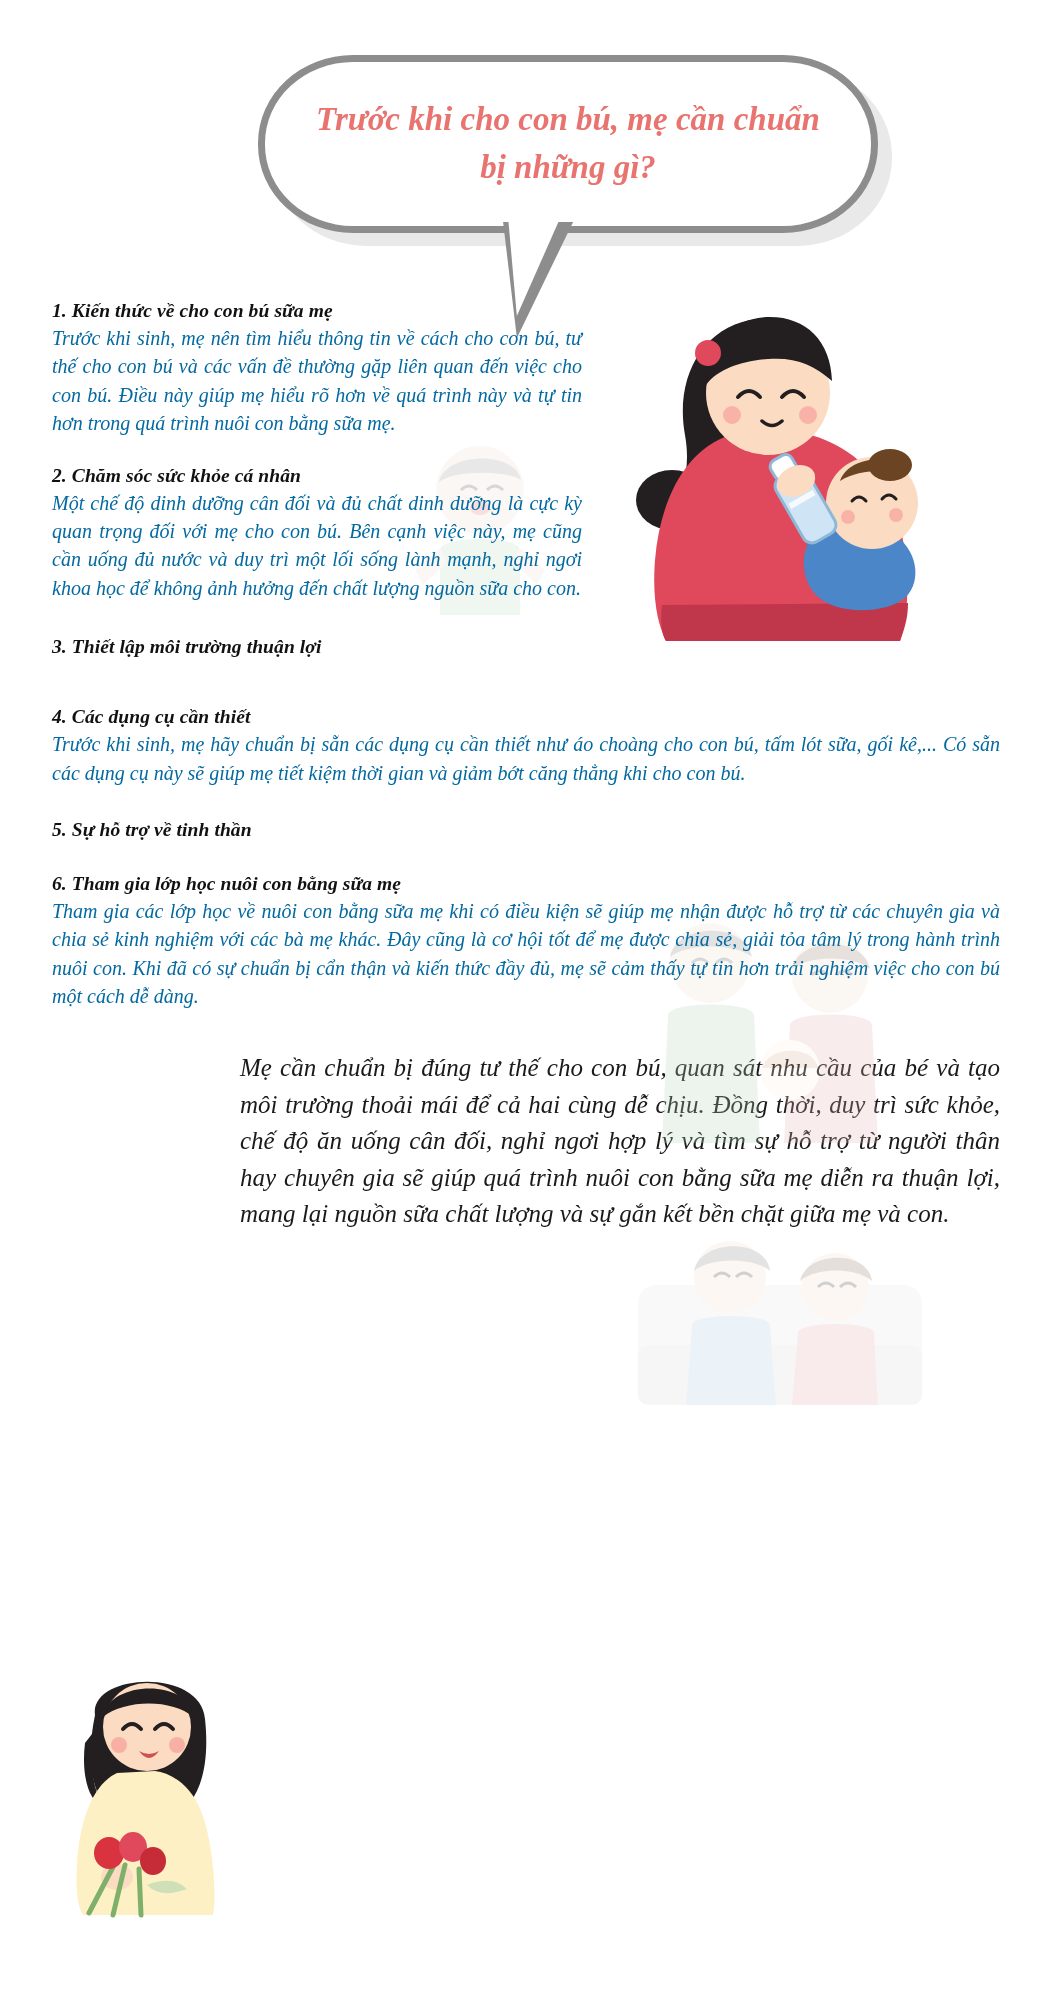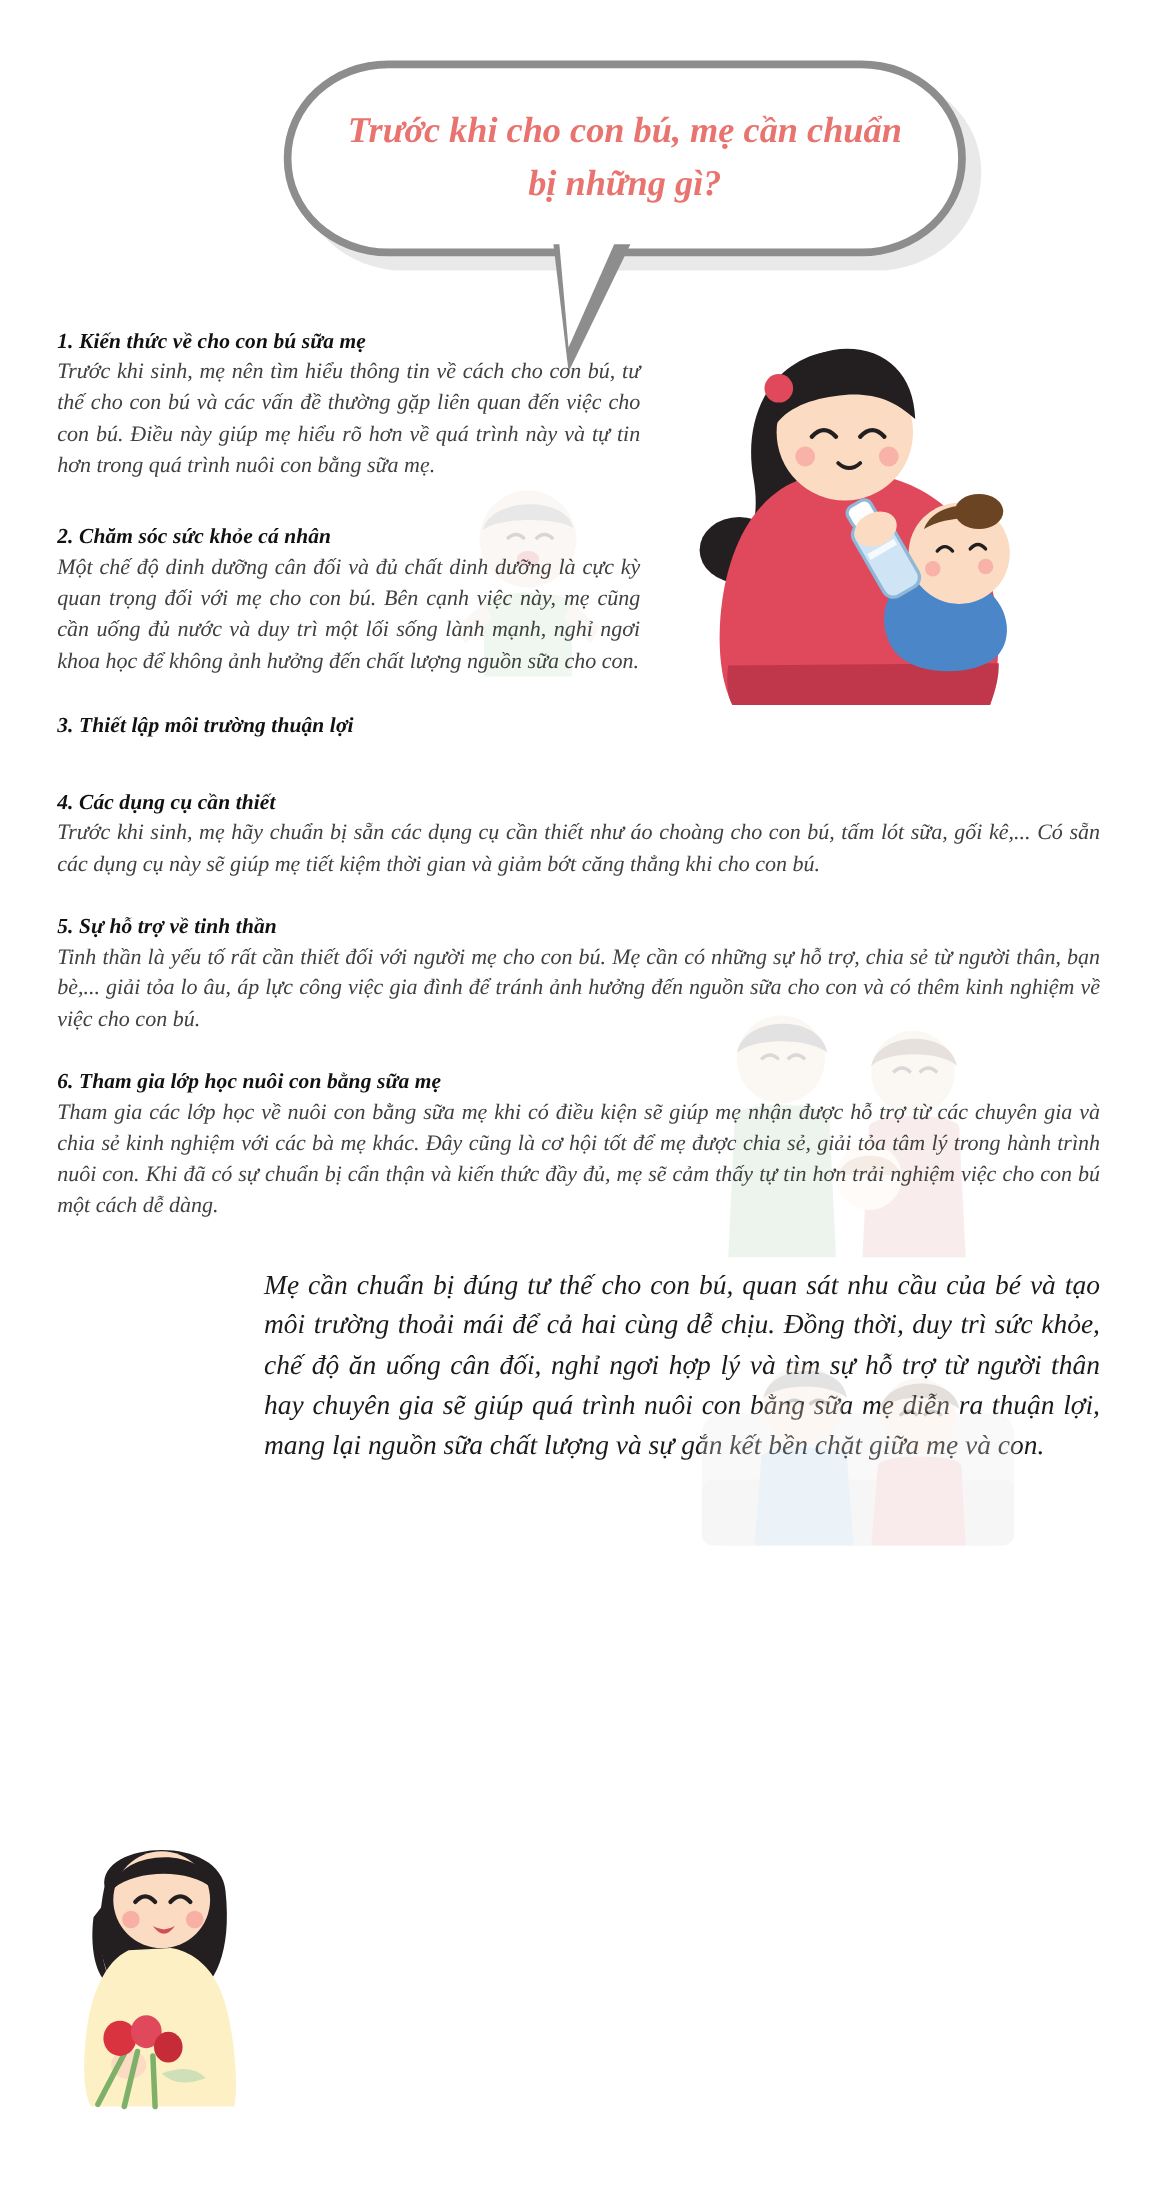--- a/index.html
+++ b/index.html
@@ -77,37 +77,37 @@
     color: #e8736f;
     padding: 0 54px;
     z-index: 3;
   }
 
   
   .content {
     position: relative;
     padding: 0 52px;
   }
-  .sec { margin-bottom: 40px; position: relative; z-index: 2; }
+  .sec { margin-bottom: 27px; position: relative; z-index: 2; }
   .sec h3 {
     margin: 0 0 2px 0;
     font-size: 19.5px;
     font-style: italic;
     font-weight: bold;
     color: #111;
     letter-spacing: .1px;
   }
   .sec p {
     margin: 0;
     font-size: 20px;
     line-height: 1.42;
     font-style: italic;
     text-align: justify;
     text-justify: inter-word;
-    color: #404040;
+    color: #0369a1;
   }
   
   .narrow { width: 530px; }
   .sec.narrow p { text-align: justify; }
 
   .closing {
     position: relative;
     margin: 40px 52px 0 52px;
     padding-left: 188px;
     min-height: 230px;
@@ -290,21 +290,20 @@
     <h3>3. Thiết lập môi trường thuận lợi</h3>
   </div>
 
   <div class="sec" style="margin-bottom:32px;margin-top:48px;">
     <h3>4. Các dụng cụ cần thiết</h3>
     <p>Trước khi sinh, mẹ hãy chuẩn bị sẵn các dụng cụ cần thiết như áo choàng cho con bú, tấm lót sữa, gối kê,... Có sẵn các dụng cụ này sẽ giúp mẹ tiết kiệm thời gian và giảm bớt căng thẳng khi cho con bú.</p>
   </div>
 
   <div class="sec" style="margin-bottom:32px;">
     <h3>5. Sự hỗ trợ về tinh thần</h3>
-    <p>Tinh thần là yếu tố rất cần thiết đối với người mẹ cho con bú. Mẹ cần có những sự hỗ trợ, chia sẻ từ người thân, bạn bè,... giải tỏa lo âu, áp lực công việc gia đình để tránh ảnh hưởng đến nguồn sữa cho con và có thêm kinh nghiệm về việc cho con bú.</p>
   </div>
 
   <div class="sec" style="margin-bottom:0;margin-top:29px;">
     <h3>6. Tham gia lớp học nuôi con bằng sữa mẹ</h3>
     <p>Tham gia các lớp học về nuôi con bằng sữa mẹ khi có điều kiện sẽ giúp mẹ nhận được hỗ trợ từ các chuyên gia và chia sẻ kinh nghiệm với các bà mẹ khác. Đây cũng là cơ hội tốt để mẹ được chia sẻ, giải tỏa tâm lý trong hành trình nuôi con. Khi đã có sự chuẩn bị cẩn thận và kiến thức đầy đủ, mẹ sẽ cảm thấy tự tin hơn trải nghiệm việc cho con bú một cách dễ dàng.</p>
   </div>
 
 </div>
 
 <div class="closing">

